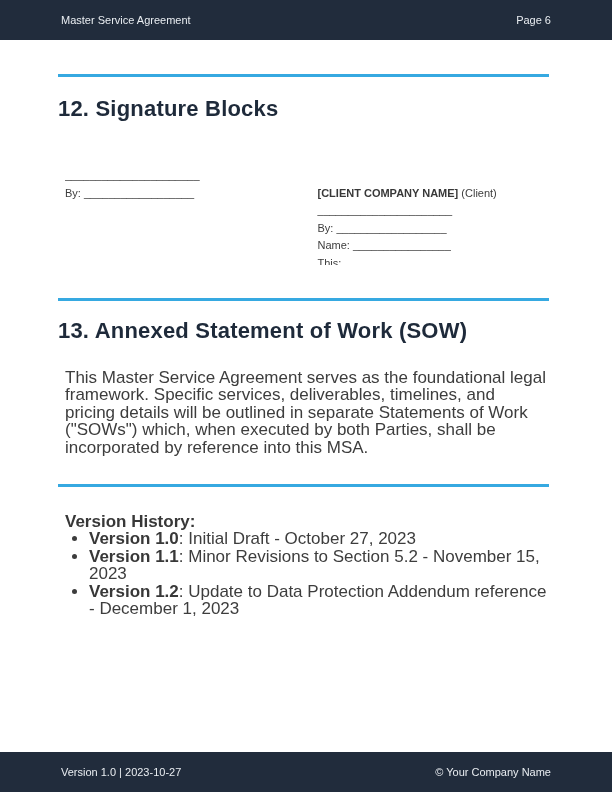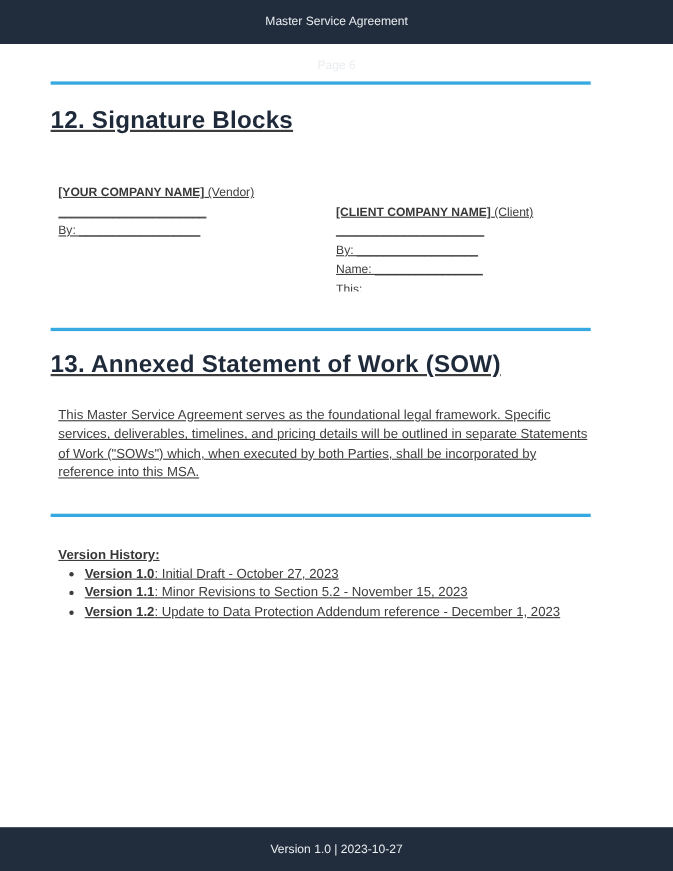--- a/index.html
+++ b/index.html
@@ -11,37 +11,37 @@
   }
   *{box-sizing:border-box;}
   html,body{margin:0;padding:0;}
   body{
     width:612px;height:792px;position:relative;background:#ffffff;overflow:hidden;
     font-family:"Liberation Sans", sans-serif;color:var(--body-color);
   }
   .bar{
     position:absolute;left:0;right:0;height:40px;background:var(--bar-bg);color:var(--bar-fg);
     display:flex;align-items:center;justify-content:space-between;
-    padding:0 61px;font-size:11px;line-height:40px;flex-direction:column;
+    padding:0 61px;font-size:11px;line-height:40px;
   }
   .bar.top{top:0;}
   .bar.bottom{bottom:0;}
-  .content{position:absolute;top:40px;left:46px;width:491px;text-decoration:underline;}
+  .content{position:absolute;top:40px;left:58px;width:491px;}
   .rule{height:3px;background:var(--accent);}
   .rule.r1{margin-top:34px;}
   .rule.r2{margin-top:33px;}
   .rule.r3{margin-top:28px;}
   h2{
     font-size:22px;line-height:26px;font-weight:bold;letter-spacing:0.2px;
     color:var(--heading-color);margin:0;
   }
   h2.h12{margin-top:19px;}
   h2.h13{margin-top:17px;}
   h2.h14{margin-top:17px;}
-  .body-text{font-size:12px;line-height:17.4px;}
+  .body-text{font-size:17px;line-height:17.4px;}
   .indent{margin-left:7px;}
   p{margin:0;}
   .sig-area{
     margin-top:28px;margin-left:7px;height:115px;overflow:hidden;
     display:flex;font-size:11px;line-height:17.4px;
   }
   .sig-col.left{width:232px;}
   .sig-col.right{width:235px;margin-left:24px;margin-top:35px;}
   .sig-blank{height:17.4px;}
   .para13{margin-top:25px;width:484px;}
@@ -58,21 +58,20 @@
 </div>
 
 <div class="content">
 
   <div class="rule r1"></div>
   <h2 class="h12">12. Signature Blocks</h2>
 
   <div class="sig-area">
     <div class="sig-col left">
       <div class="sig-blank"></div>
-      <p><b>[YOUR COMPANY NAME]</b><span> (Vendor)</span></p>
       <p>______________________</p>
       <p>By: __________________</p>
     </div>
     <div class="sig-col right">
       <p><b>[CLIENT COMPANY NAME]</b><span> (Client)</span></p>
       <p>______________________</p>
       <p>By: __________________</p>
       <p>Name: ________________</p>
       <p>This: _________________</p>
     </div>

